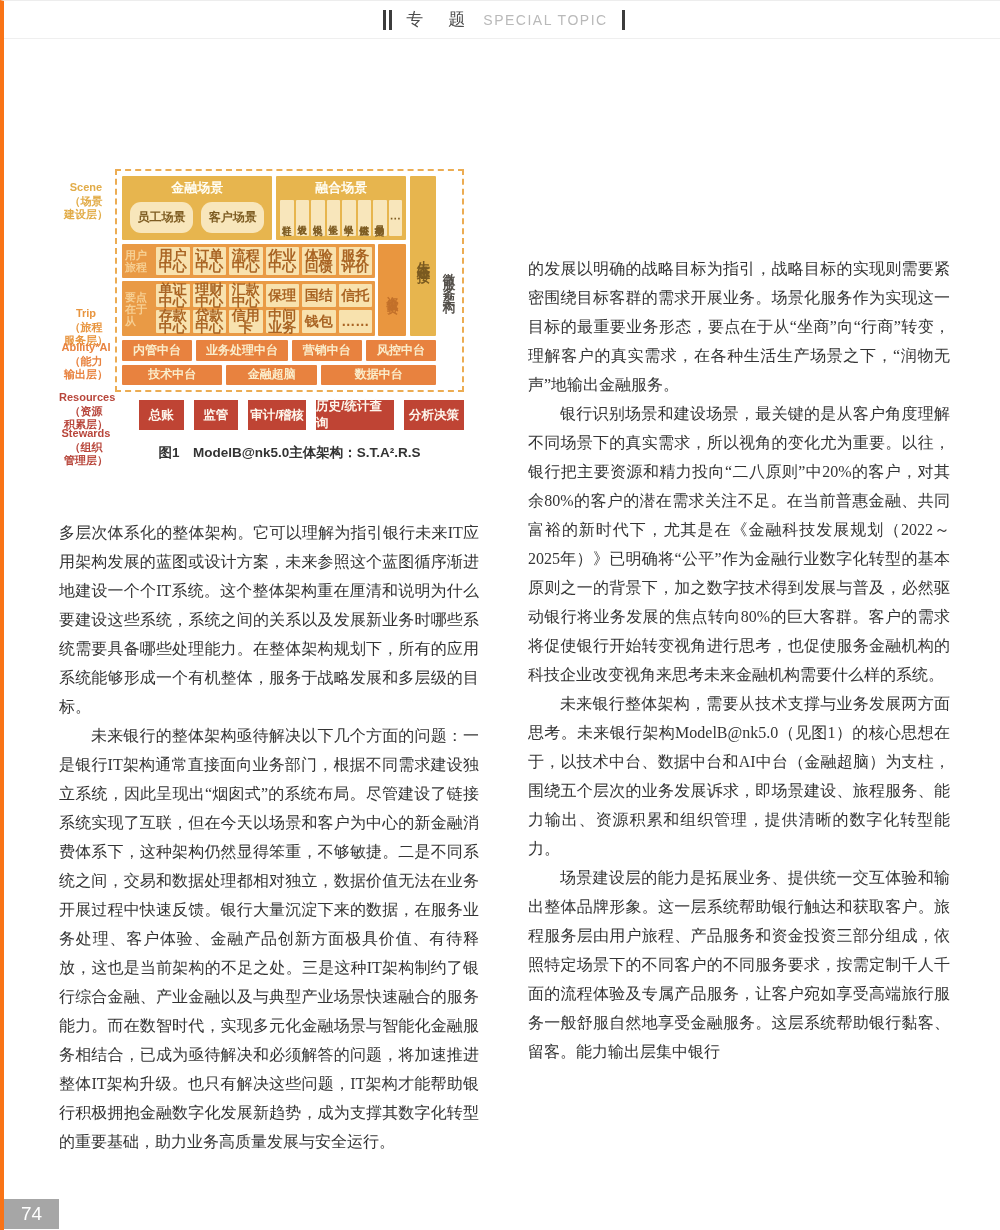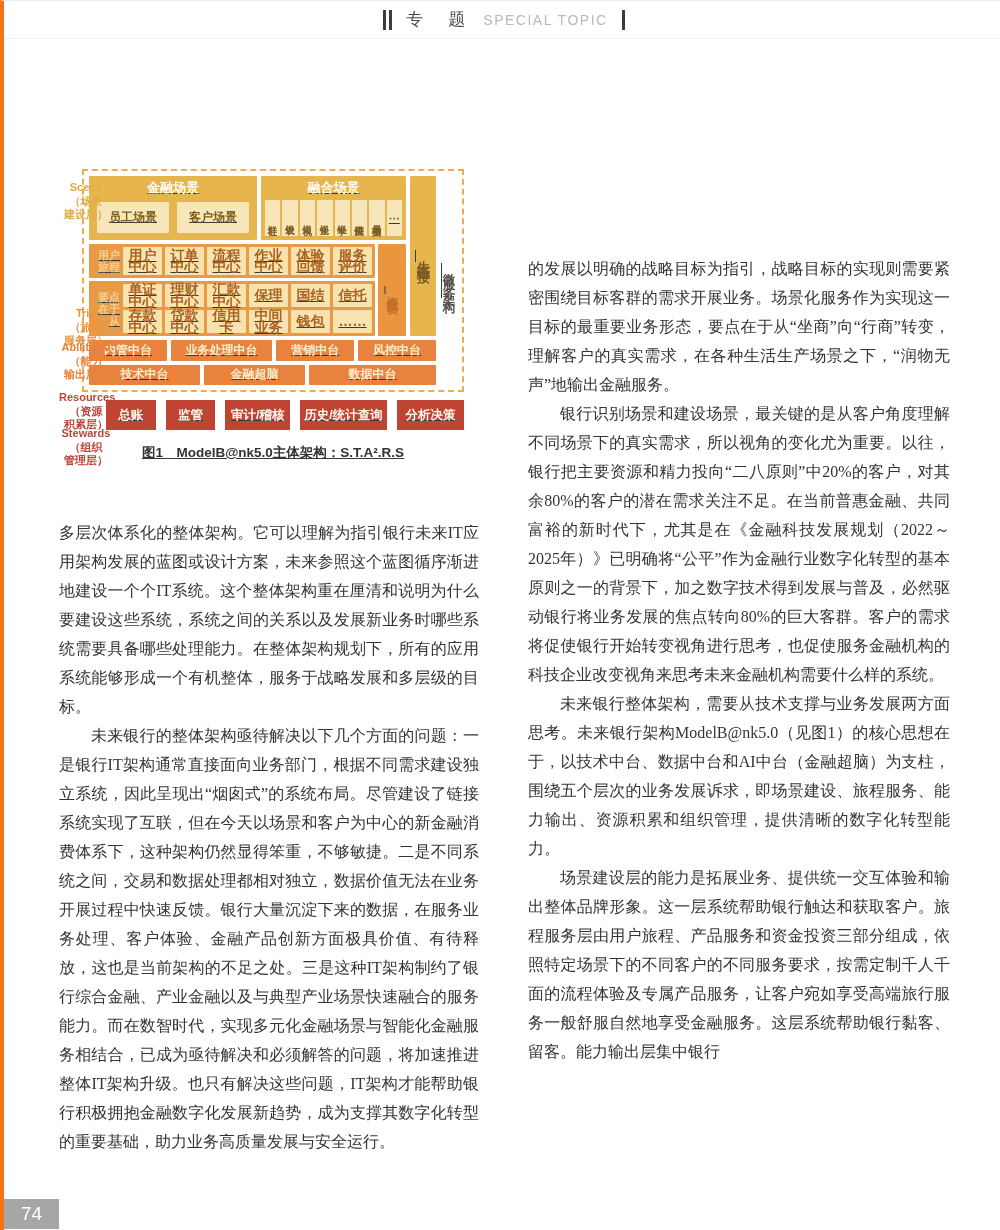--- a/index.html
+++ b/index.html
@@ -16,45 +16,45 @@
   .topic-en{font-size:14px;color:#b9b9b9;letter-spacing:1.5px;}
   
   .figure{position:absolute;left:55px;top:168px;width:405px;font-family:"Liberation Sans",sans-serif;}
   .fig-label{position:absolute;left:0;width:54px;text-align:center;font-size:11px;font-weight:bold;
              line-height:13.5px;white-space:pre-line;}
   .lbl-scene{top:12px;color:#e2ac48;}
   .lbl-trip{top:138px;color:#e8953f;}
   .lbl-ability{top:172px;color:#e8823f;}
   .lbl-resources{top:222px;color:#b8463b;}
   .lbl-stewards{top:258px;color:#b8463b;}
-  .fig-content{margin-left:23px;text-decoration:underline;}
+  .fig-content{margin-left:56px;}
   .dashed-box{border:2px dashed #ecac52;padding:5px;display:flex;gap:4px;height:209px;}
   .main-col{flex:1;display:flex;flex-direction:column;gap:4px;min-width:0;}
   .top-row{display:flex;gap:4px;height:160px;}
   .stack{flex:1;display:flex;flex-direction:column;gap:4px;min-width:0;}
   .scene-row{display:flex;gap:4px;height:64px;}
   .box-gold{background:#e7b54e;border-radius:1px;}
   .fin{flex:1.45;display:flex;flex-direction:column;}
   .fusion{flex:1.25;display:flex;flex-direction:column;}
   .gold-title{color:#fffdf2;font-weight:bold;font-size:13px;text-align:center;padding-top:3px;}
   .fin-items{flex:1;display:flex;gap:8px;padding:5px 8px 7px 8px;}
   .cream-box{background:#f8e6bb;color:#7e5c22;font-weight:bold;font-size:12px;flex:1;
-             display:flex;align-items:center;justify-content:center;border-radius:1px;}
+             display:flex;align-items:center;justify-content:center;border-radius:11px;}
   .strips{flex:1;display:flex;gap:2px;padding:3px 4px 4px 4px;}
   .strip{background:#f8e6bb;color:#7e5c22;font-weight:bold;font-size:9.5px;flex:1;
          writing-mode:vertical-rl;text-orientation:upright;display:flex;align-items:center;
          justify-content:center;line-height:1;border-radius:1px;}
   .strip.dots{writing-mode:horizontal-tb;font-size:11px;}
   .trip{display:flex;gap:3px;height:92px;}
   .trip-left{flex:1;display:flex;flex-direction:column;gap:3px;min-width:0;}
   .orange-box{background:#e99a45;display:flex;gap:3px;padding:3px;border-radius:1px;}
   .journey{height:32px;}
   .product{flex:1;}
   .trip-lbl{width:28px;color:#f6cf93;font-weight:bold;font-size:11px;line-height:12px;
-            display:flex;align-items:center;justify-content:center;text-align:right;}
+            display:flex;align-items:center;justify-content:center;text-align:left;}
   .tbox{background:#f8e2ae;color:#a96423;font-weight:bold;font-size:14px;line-height:11.5px;
         flex:1;display:flex;align-items:center;justify-content:center;text-align:center;border-radius:1px;}
   .journey .tbox{min-width:0;}
   .prod-grid{flex:1;display:grid;grid-template-columns:repeat(6,1fr);grid-template-rows:1fr 1fr;gap:3px;}
   .prod-grid .tbox{flex:none;}
   .capital{width:28px;background:#e9963f;color:#c2702a;font-weight:bold;font-size:12px;
            writing-mode:vertical-rl;text-orientation:upright;display:flex;align-items:center;
            justify-content:center;letter-spacing:2px;border-radius:1px;}
   .eco{width:26px;background:#e7b54e;color:#7a5a20;font-weight:bold;font-size:13px;
        writing-mode:vertical-rl;text-orientation:upright;display:flex;align-items:center;

